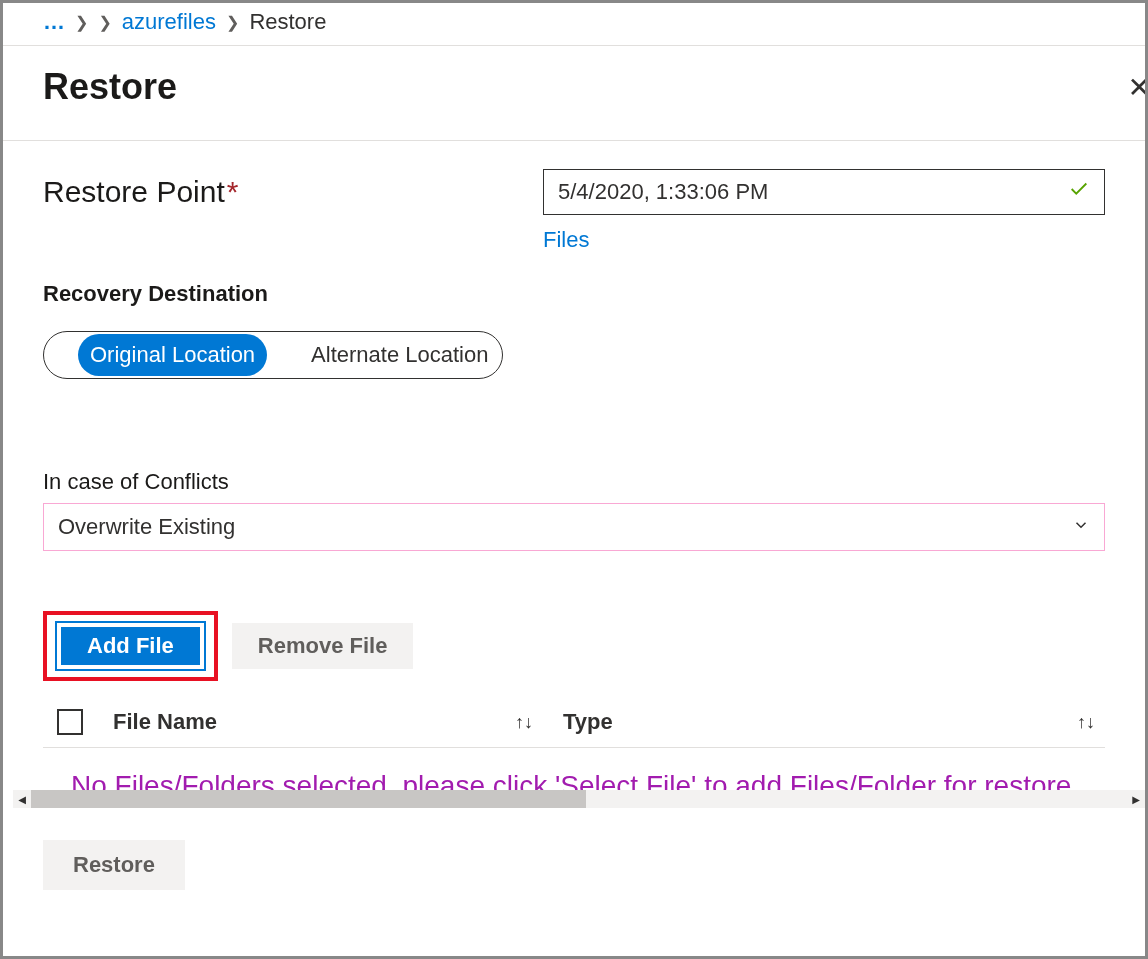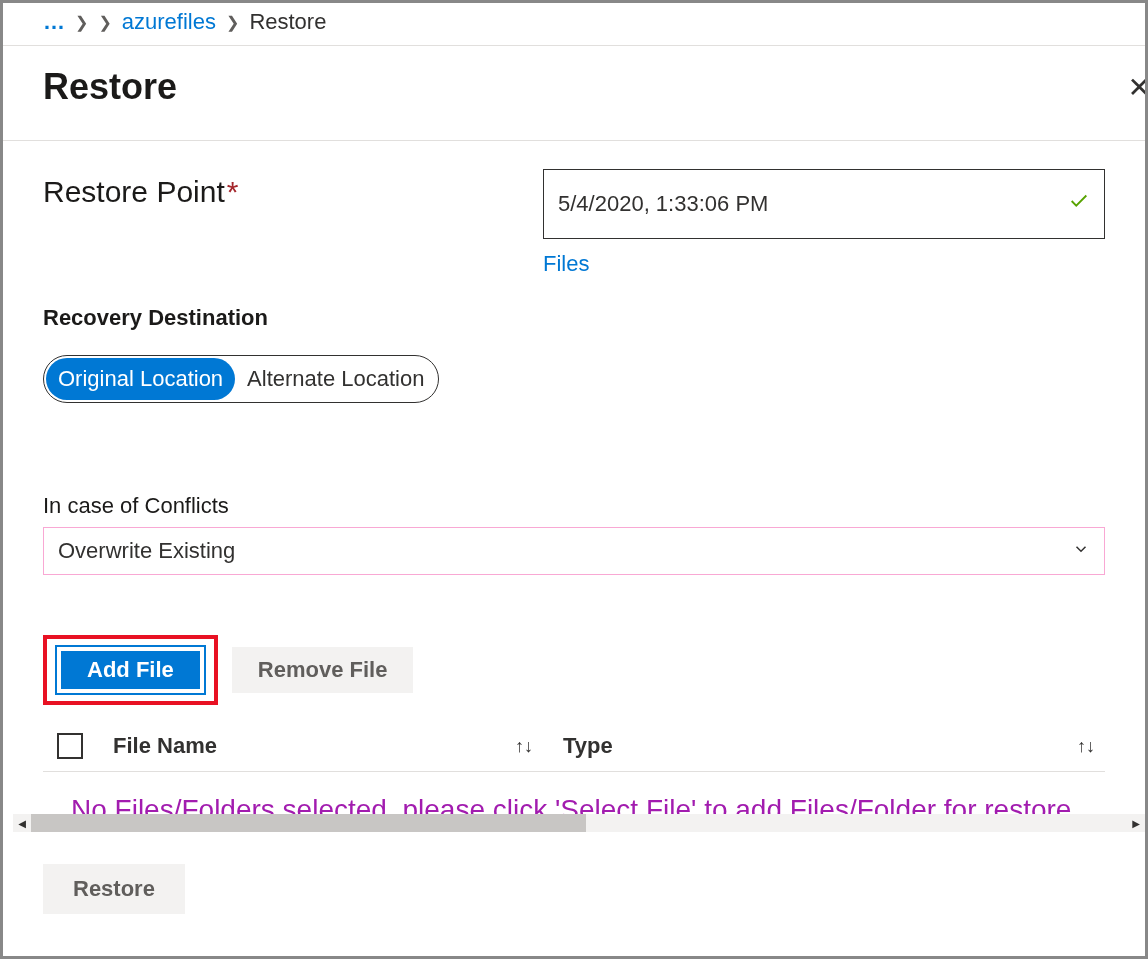--- a/index.html
+++ b/index.html
@@ -80,21 +80,21 @@
       margin-left: 2px;
     }
     .value-col {
       flex: 1;
     }
     .input-box {
       display: flex;
       align-items: center;
       justify-content: space-between;
       border: 1px solid #323130;
-      padding: 20px 14px;
+      padding: 8px 14px;
       font-size: 22px;
       width: 100%;
       background: #fff;
     }
     .check-icon {
       color: #107c10;
     }
     .select-link {
       color: #0078d4;
       font-size: 22px;
@@ -116,20 +116,21 @@
       overflow: hidden;
       padding: 2px;
     }
     .toggle-option {
       padding: 8px 12px;
       font-size: 22px;
       cursor: pointer;
       background: #fff;
       color: #323130;
       border-radius: 999px;
+      margin-left: 32px;
     }
     .toggle-option.active {
       background: #0078d4;
       color: #fff;
     }
     .conflicts-label {
       font-size: 22px;
       color: #1b1a19;
       margin-top: 90px;
       margin-bottom: 8px;

